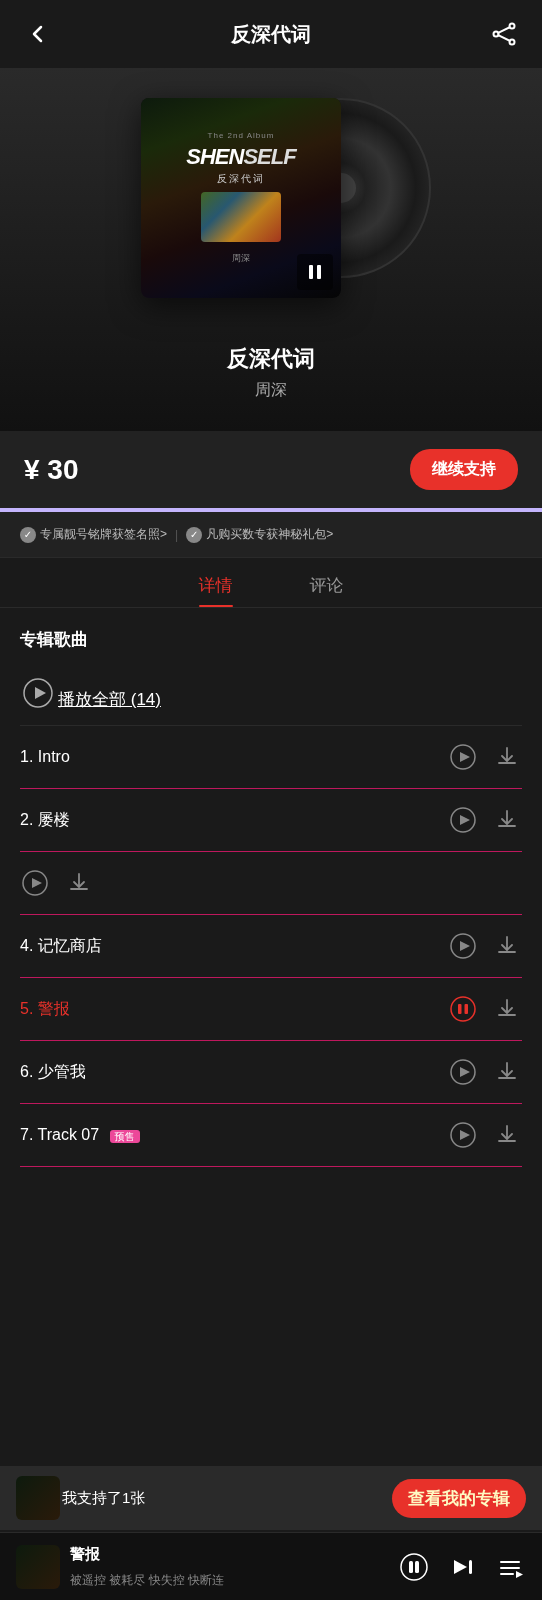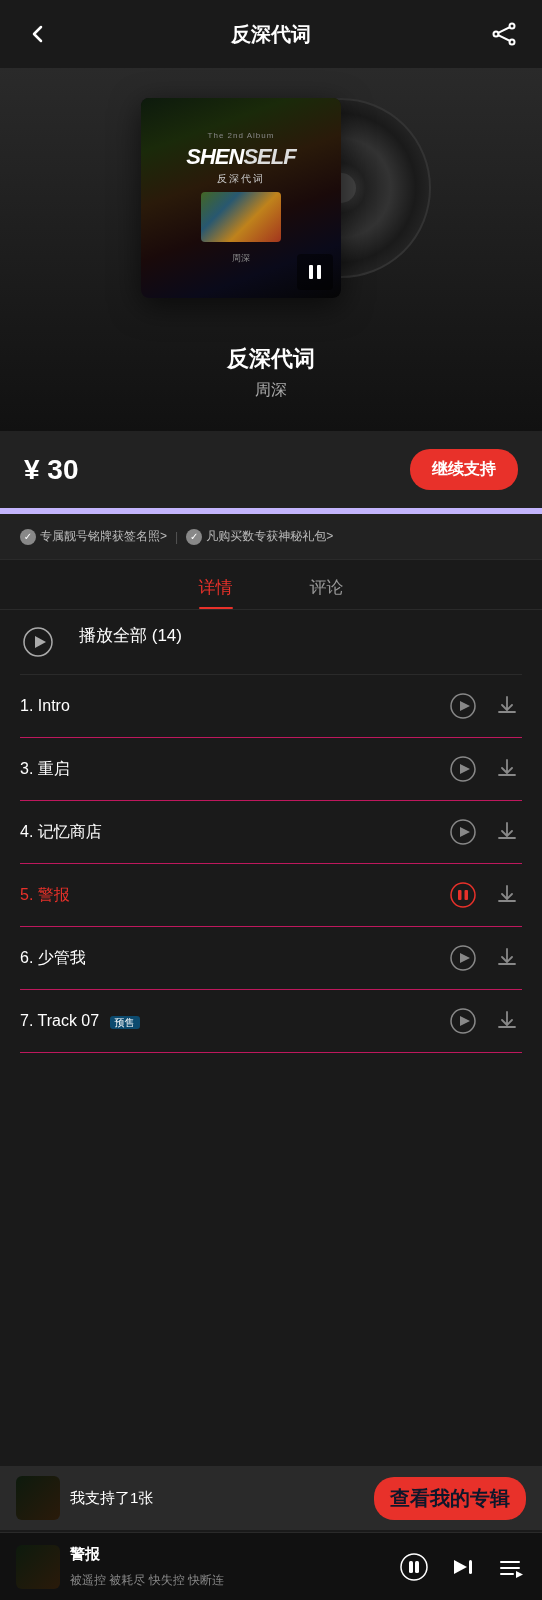--- a/index.html
+++ b/index.html
@@ -160,21 +160,21 @@
       margin-top: 6px;
     }
 
     
     .price-row {
       display: flex;
       align-items: center;
       justify-content: space-between;
       padding: 18px 24px;
       background: #222;
-      border-bottom: 6px solid #c4b5fd;
+      border-bottom: 4px solid #c4b5fd;
     }
     .price-text {
       font-size: 28px;
       font-weight: 700;
       color: #fff;
     }
     .support-btn {
       background: #e8312a;
       color: #fff;
       border: none;
@@ -261,25 +261,26 @@
       padding: 0 20px;
     }
     .tracks-heading {
       font-size: 17px;
       font-weight: 600;
       color: #fff;
       padding: 20px 0 10px;
     }
     .play-all-row {
       display: flex;
-      align-items: flex-start;
-      gap: 23px;
+      align-items: flex-end;
+      gap: 2px;
       padding: 14px 0;
       border-bottom: 1px solid #2a2a2a;
       cursor: pointer;
+      text-decoration: underline;
     }
     .play-all-icon {
       width: 36px;
       height: 36px;
       display: flex;
       align-items: center;
       justify-content: center;
     }
     .play-all-text {
       font-size: 17px;
@@ -293,21 +294,21 @@
       padding: 16px 0;
       border-bottom: 1px solid #be185d;
       cursor: pointer;
     }
     .track-name {
       flex: 1;
       font-size: 16px;
       color: #fff;
     }
     .track-badge {
-      background: #0c4a6e;
+      background: #ec4899;
       color: #fff;
       font-size: 10px;
       border-radius: 3px;
       padding: 1px 5px;
       margin-left: 6px;
     }
     .track-actions {
       display: flex;
       align-items: center;
       gap: 14px;
@@ -324,21 +325,21 @@
     
     .bottom-banner {
       position: fixed;
       bottom: 70px;
       left: 0;
       width: 542px;
       background: #2a2a2a;
       display: flex;
       align-items: center;
       padding: 10px 16px;
-      gap: 10px;
+      gap: 2px;
       z-index: 10;
     }
     .banner-thumb {
       width: 44px;
       height: 44px;
       border-radius: 6px;
       background: linear-gradient(135deg, #0a0a0a, #1a2a0a);
       flex-shrink: 0;
       overflow: hidden;
       display: flex;
@@ -350,25 +351,25 @@
       height: 100%;
       background: linear-gradient(135deg, #0d1a0d, #2a1a0a);
     }
     .banner-text {
       flex: 1;
       font-size: 15px;
       color: #fff;
     }
     .banner-view-btn {
       background: #e8312a;
-      color: #0f172a;
+      color: #fef9c3;
       border: none;
       border-radius: 20px;
       padding: 8px 16px;
-      font-size: 20px;
+      font-size: 17px;
       font-weight: 600;
       cursor: pointer;
       white-space: nowrap;
     }
 
     
     .mini-player {
       position: fixed;
       bottom: 0;
       left: 0;
@@ -486,20 +487,21 @@
   <div class="tab-item active">
     <span>详情</span>
   </div>
   <div class="tab-item">
     <span>评论</span>
   </div>
 </div>
 <div class="divider"></div>
 
 <div class="tracks-section">
+  <div class="tracks-heading">专辑歌曲</div>
 
   <div class="play-all-row">
     <div class="play-all-icon">
       <svg width="32" height="32" viewBox="0 0 32 32" fill="none">
         <circle cx="16" cy="16" r="14" stroke="#aaa" stroke-width="1.5"></circle>
         <polygon points="13,10 24,16 13,22" fill="#aaa"></polygon>
       </svg>
     </div>
     <span class="play-all-text">播放全部 (14)</span>
   </div>
@@ -515,23 +517,39 @@
       </div>
       <div class="track-download-icon">
         <svg width="24" height="24" viewBox="0 0 24 24" fill="none">
           <path d="M12 3v12M7 11l5 5 5-5" stroke="#888" stroke-width="1.8" stroke-linecap="round" stroke-linejoin="round"></path>
           <path d="M4 18h16" stroke="#888" stroke-width="1.8" stroke-linecap="round"></path>
         </svg>
       </div>
     </div>
   </div>
 
-
   <div class="track-row">
-    <span class="track-name">3. 重启</span>
+    <span class="track-name">2. 屡楼</span>
+    <div class="track-actions">
+      <div class="track-play-icon">
+        <svg width="28" height="28" viewBox="0 0 28 28" fill="none">
+          <circle cx="14" cy="14" r="12" stroke="#888" stroke-width="1.5"></circle>
+          <polygon points="11,9 21,14 11,19" fill="#888"></polygon>
+        </svg>
+      </div>
+      <div class="track-download-icon">
+        <svg width="24" height="24" viewBox="0 0 24 24" fill="none">
+          <path d="M12 3v12M7 11l5 5 5-5" stroke="#888" stroke-width="1.8" stroke-linecap="round" stroke-linejoin="round"></path>
+          <path d="M4 18h16" stroke="#888" stroke-width="1.8" stroke-linecap="round"></path>
+        </svg>
+      </div>
+    </div>
+  </div>
+
+  <div class="track-row">
     <div class="track-actions">
       <div class="track-play-icon">
         <svg width="28" height="28" viewBox="0 0 28 28" fill="none">
           <circle cx="14" cy="14" r="12" stroke="#888" stroke-width="1.5"></circle>
           <polygon points="11,9 21,14 11,19" fill="#888"></polygon>
         </svg>
       </div>
       <div class="track-download-icon">
         <svg width="24" height="24" viewBox="0 0 24 24" fill="none">
           <path d="M12 3v12M7 11l5 5 5-5" stroke="#888" stroke-width="1.8" stroke-linecap="round" stroke-linejoin="round"></path>

